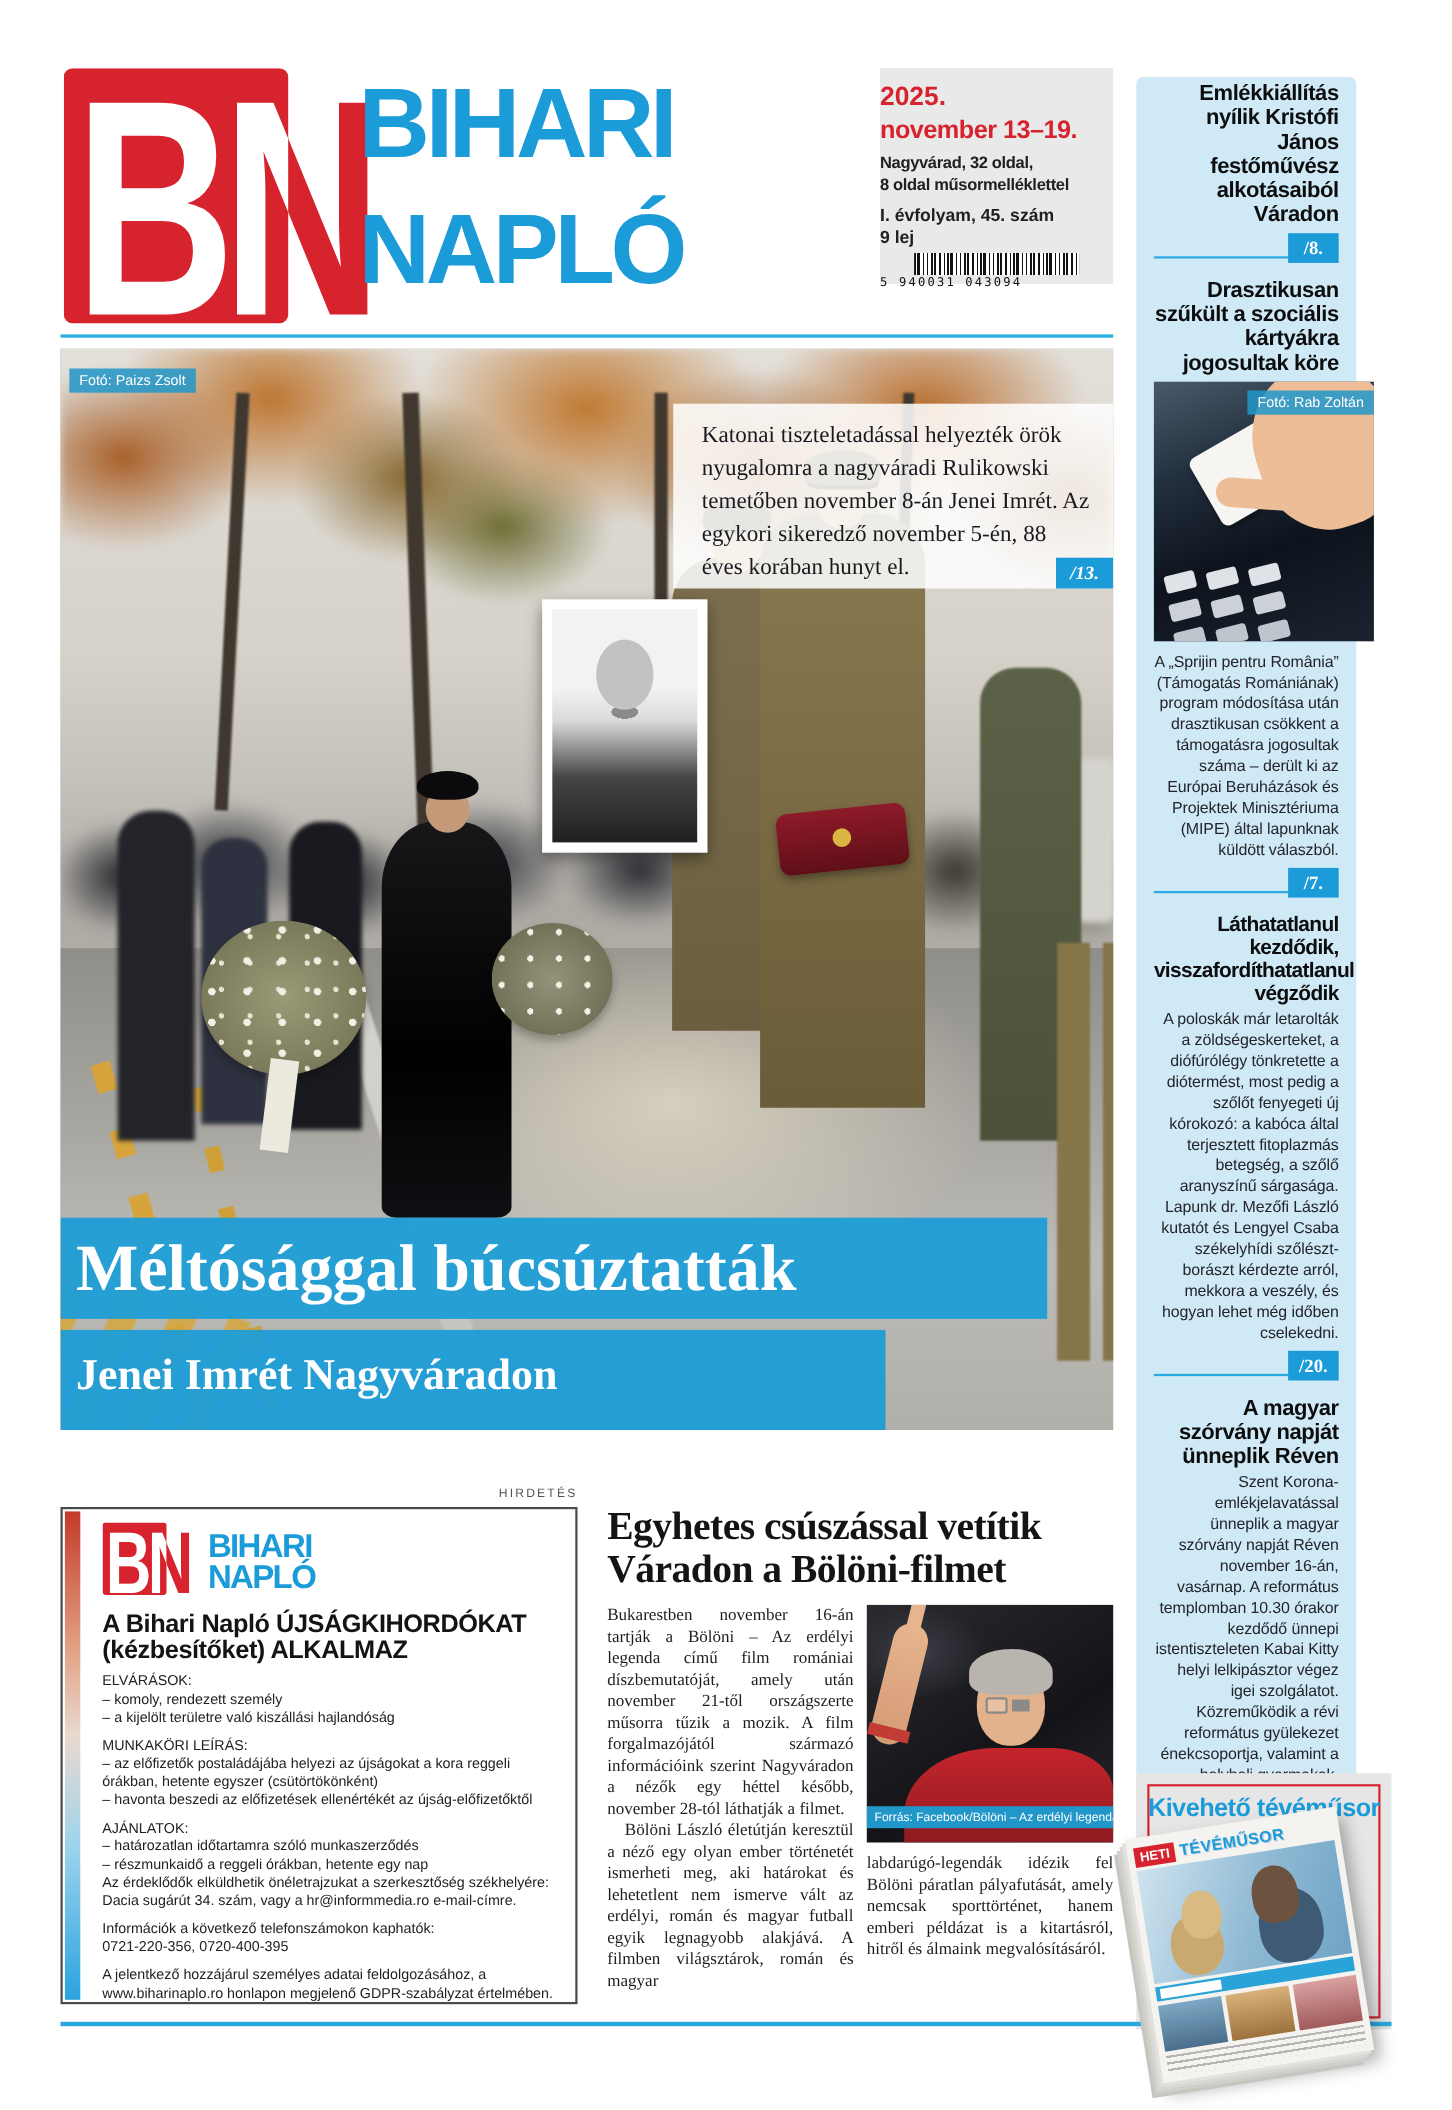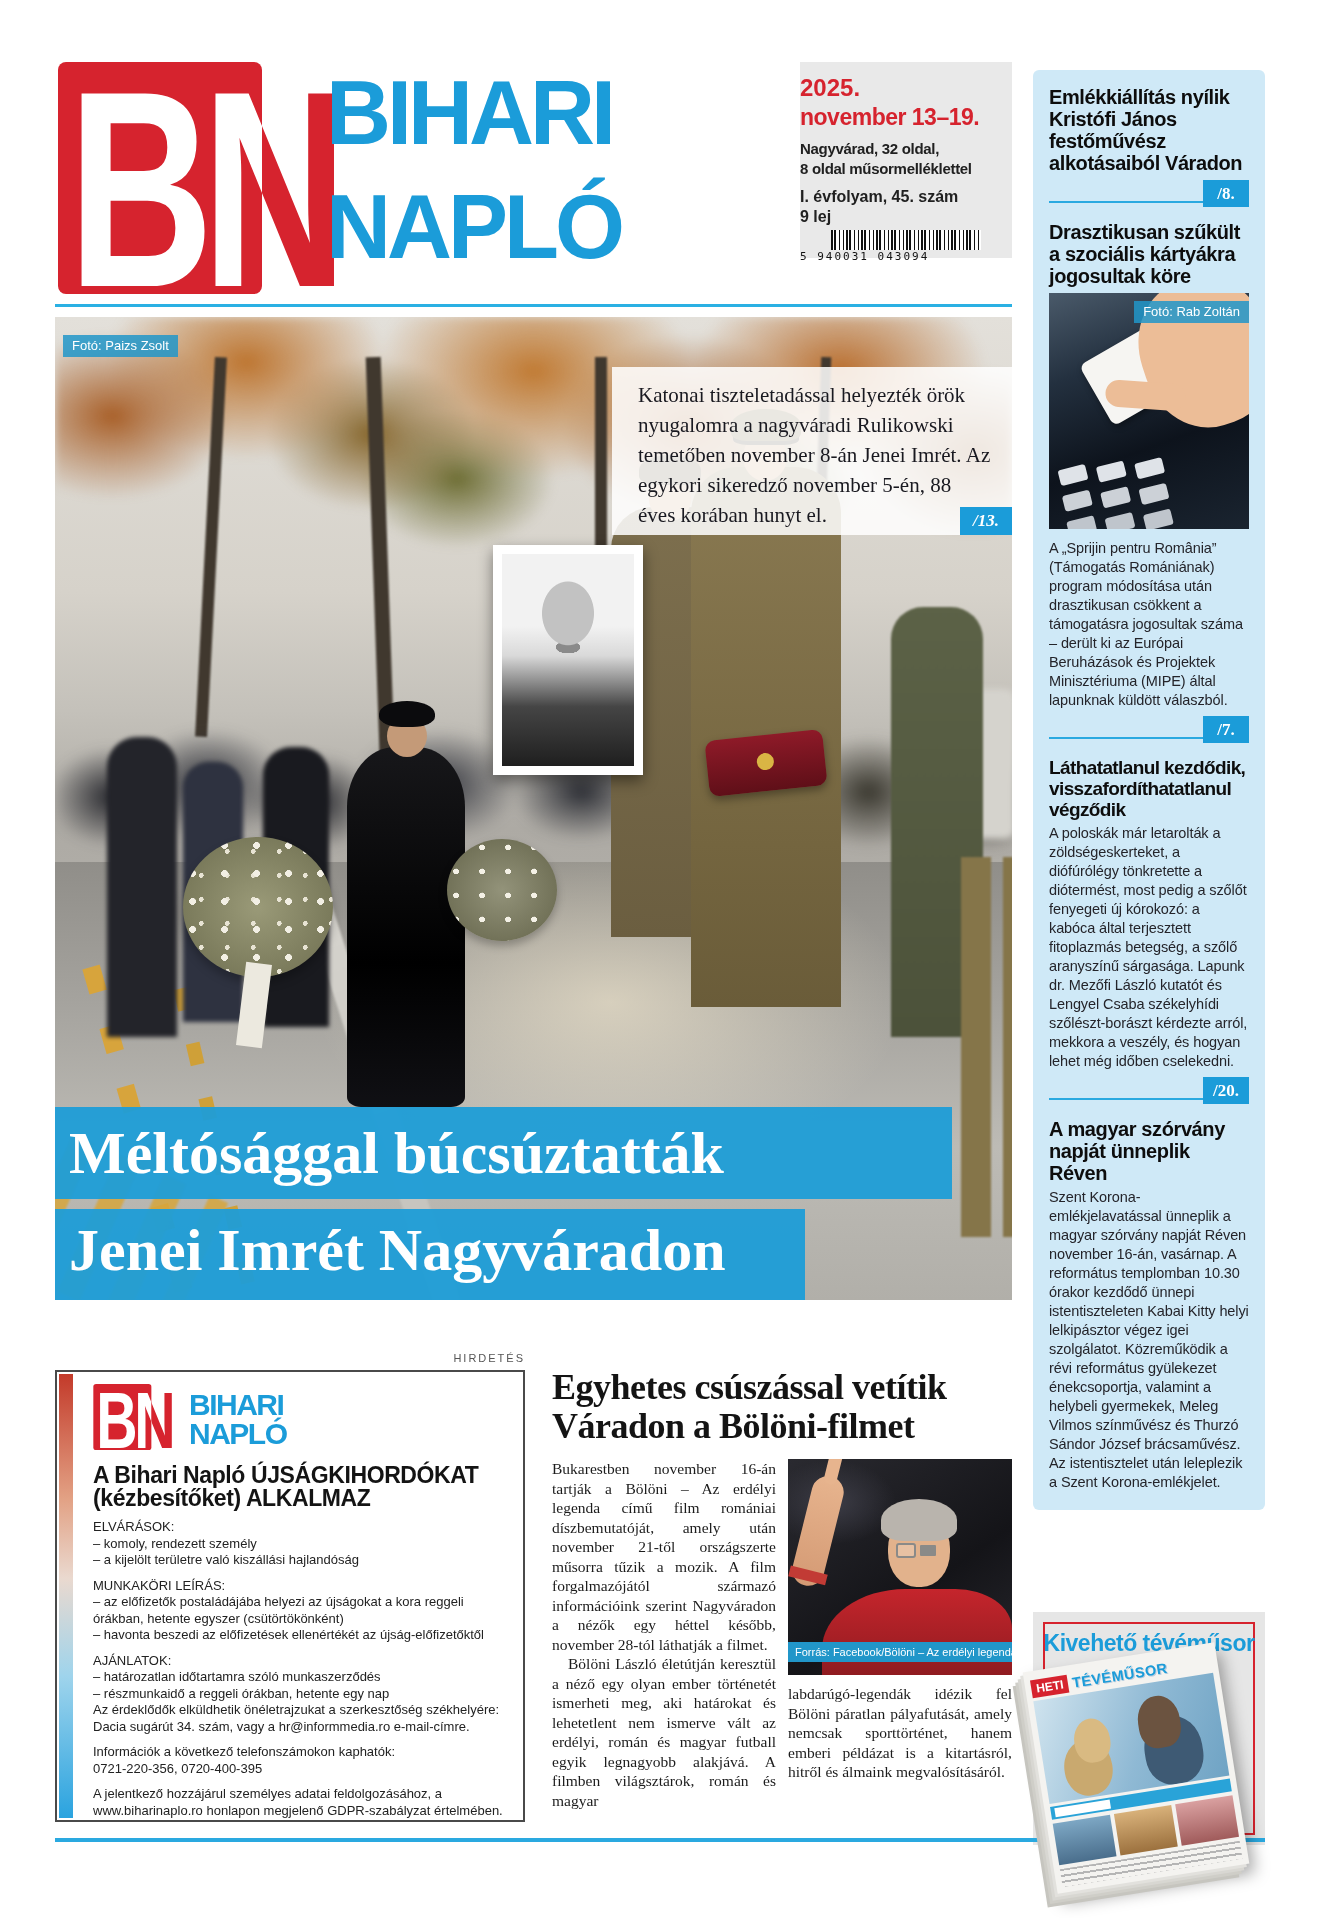--- a/index.html
+++ b/index.html
@@ -107,25 +107,25 @@
   .lead-credit{left:8px;top:18px;}
   .teaser{position:absolute;left:557px;top:50px;width:400px;height:168px;background:rgba(255,255,255,.86);
      z-index:5;box-sizing:border-box;padding:13px 20px 12px 26px;
      font-family:"Liberation Serif",serif;font-size:21px;line-height:30px;color:#191920;}
   .teaser .pref{position:absolute;right:0;bottom:0;font-style:italic;}
   .pref{width:52px;height:28px;background:#1b9cd9;color:#fff;display:flex;align-items:center;justify-content:center;
      font-family:"Liberation Serif",serif;font-weight:bold;font-size:17px;}
   .hbar{position:absolute;left:0;background:rgba(30,157,215,.95);color:#fff;z-index:5;
      font-family:"Liberation Serif",serif;font-weight:bold;white-space:nowrap;}
   .hbar1{top:790px;width:897px;height:92px;font-size:60px;line-height:92px;padding-left:14px;box-sizing:border-box;}
-  .hbar2{top:892px;width:750px;height:100px;font-size:60px;line-height:82px;padding-left:14px;box-sizing:border-box;}
-
-  
-  .sidebar{position:absolute;left:1033px;top:70px;width:232px;background:#cfe9f7;border-radius:6px;
-     box-sizing:border-box;padding:16px 16px 18px;}
+  .hbar2{top:892px;width:750px;height:100px;font-size:40px;line-height:82px;padding-left:14px;box-sizing:border-box;}
+
+  
+  .sidebar{position:absolute;left:1033px;top:70px;width:200px;background:#cfe9f7;border-radius:6px;
+     box-sizing:border-box;padding:4px 16px 18px;text-align:right;}
   .sb-head{font-weight:bold;font-size:20px;line-height:22px;color:#0d0d0d;letter-spacing:-0.4px;margin:0 0 4px;}
   .sb-head.small{font-size:19px;line-height:21px;letter-spacing:-0.6px;}
   .sb-body{font-size:14.5px;line-height:19px;color:#24242a;letter-spacing:-0.1px;}
   .ref{display:flex;align-items:flex-end;margin:6px 0 14px;}
   .ref-line{flex:1;border-bottom:2px solid #2aa9e0;margin-bottom:4px;}
   .ref-box{width:46px;height:27px;background:#1b9cd9;color:#fff;display:flex;align-items:center;justify-content:center;
      font-family:"Liberation Serif",serif;font-weight:bold;font-size:17px;}
   
   .pos{position:relative;width:200px;height:236px;margin:6px 0 10px;overflow:hidden;
      background:linear-gradient(160deg,#4a5a6a,#23303f 30%,#0d131c 62%,#1a2430);}

